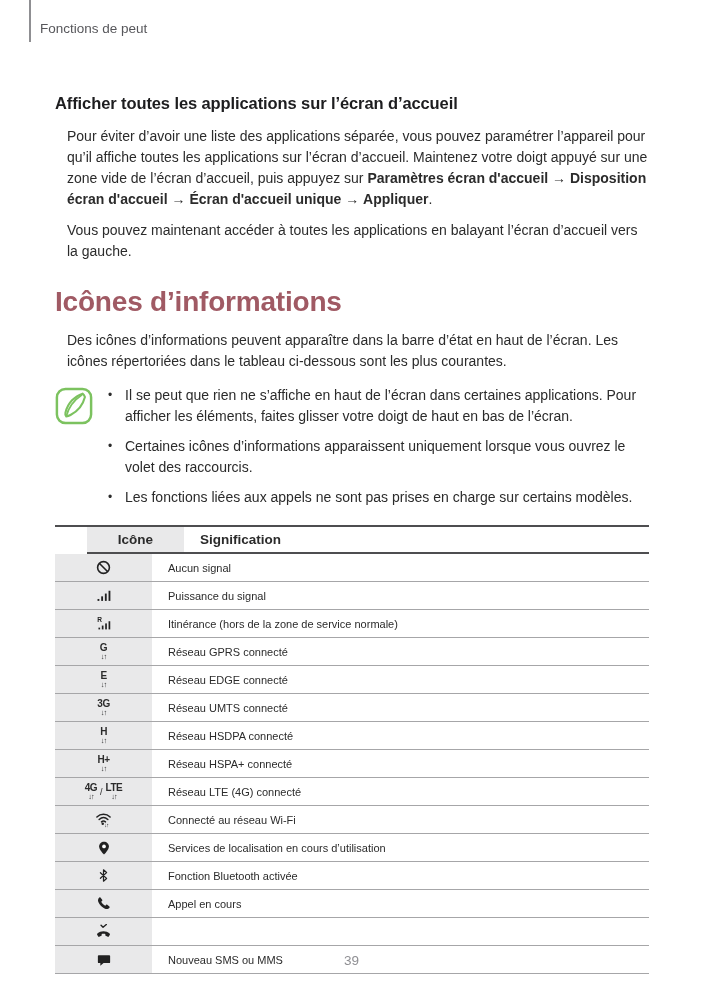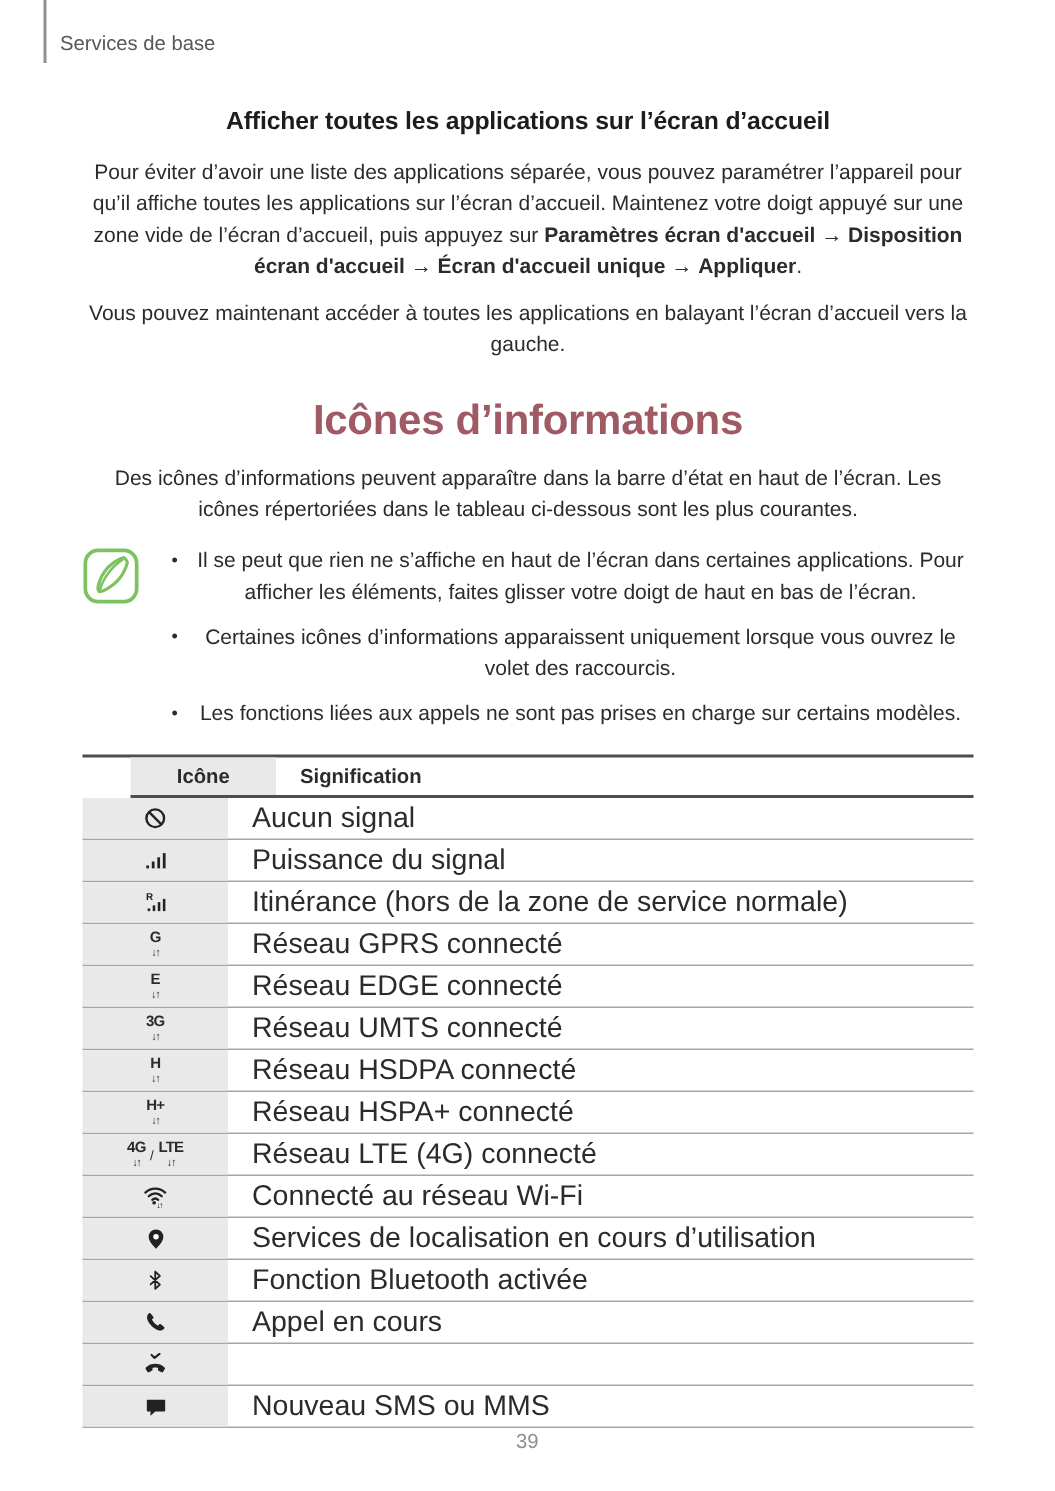--- a/index.html
+++ b/index.html
@@ -3,53 +3,53 @@
 <meta charset="utf-8">
 <style>
   html,body{margin:0;padding:0;background:#ffffff;}
   .page{
     position:relative;width:703px;height:994px;background:#fff;overflow:hidden;
     font-family:"Liberation Sans", sans-serif;color:#2b2b2b;
     -webkit-font-smoothing:antialiased;
   }
   .top-rule{position:absolute;left:29px;top:0;width:2px;height:42px;background:#8f8f92;}
   .breadcrumb{position:absolute;left:40px;top:21px;font-size:13.5px;color:#57575b;}
-  .content{position:absolute;left:55px;top:72px;width:594px;text-align:center;}
+  .content{position:absolute;left:55px;top:94px;width:594px;}
   .section-title{font-size:16.5px;font-weight:bold;color:#1d1d1f;margin:0 0 13px 0;letter-spacing:-0.1px;}
-  .body-p{font-size:14px;line-height:21px;margin:0 0 10px 0;}
+  .body-p{font-size:14px;line-height:21px;margin:0 0 10px 12px;}
   .body-p .b{font-weight:bold;}
   .chapter-title{font-size:28px;font-weight:bold;color:var(--accent,#a05a64);margin:24px 0 12px 0;letter-spacing:-0.2px;}
   .note{display:flex;gap:12px;margin-top:13px;}
   .note-icon{flex:0 0 38px;padding-top:2px;}
   .note-items{flex:1;margin:0;padding:0;list-style:none;}
   .note-item{display:flex;font-size:14px;line-height:21px;margin-bottom:9px;}
   .note-item:last-child{margin-bottom:0;}
   .note-bullet{flex:0 0 17px;padding-left:3px;font-size:12px;color:#2b2b2b;}
   .note-text{flex:1;}
   .icon-table{margin-top:17px;border-top:2px solid #4e4e50;}
   .t-header{display:flex;height:25px;border-bottom:2px solid #4e4e50;align-items:stretch;margin-left:32px;}
   .t-row{display:flex;height:27px;border-bottom:1px solid #a6a6a8;align-items:stretch;}
   .c-icon{flex:0 0 97px;background:#e9e9ea;display:flex;align-items:center;justify-content:center;}
-  .c-label{flex:1;display:flex;align-items:center;padding-left:16px;font-size:19px;}
+  .c-label{flex:1;display:flex;align-items:center;padding-left:16px;font-size:11px;}
   .t-header .c-icon,.t-header .c-label{font-weight:bold;font-size:13.5px;}
   .net-stack{display:flex;flex-direction:column;align-items:center;line-height:1;}
   .net-letter{font-size:10px;font-weight:bold;letter-spacing:-0.5px;}
   .net-arrows{font-size:7.5px;font-weight:bold;letter-spacing:-1px;margin-top:0px;}
   .net-group{display:flex;align-items:center;}
   .net-slash{font-size:9px;margin:0 3px;}
   .page-number{position:absolute;left:0;right:0;top:953px;text-align:center;font-size:13.5px;color:#8f8f93;}
   svg{display:block;}
 </style>
 </head>
 <body>
 
 <div class="page">
 
   <div class="top-rule"></div>
-  <div class="breadcrumb">Services de base</div>
+  <div class="breadcrumb">Fonctions de peut</div>
 
   <div class="content">
 
     <h2 class="section-title">Afficher toutes les applications sur l’écran d’accueil</h2>
 
     <p class="body-p"><span>Pour éviter d’avoir une liste des applications séparée, vous pouvez paramétrer l’appareil pour qu’il affiche toutes les applications sur l’écran d’accueil. Maintenez votre doigt appuyé sur une zone vide de l’écran d’accueil, puis appuyez sur </span><span class="b">Paramètres écran d'accueil</span><span> → </span><span class="b">Disposition écran d'accueil</span><span> → </span><span class="b">Écran d'accueil unique</span><span> → </span><span class="b">Appliquer</span><span>.</span></p>
 
     <p class="body-p">Vous pouvez maintenant accéder à toutes les applications en balayant l’écran d’accueil vers la gauche.</p>
 
     <h1 class="chapter-title">Icônes d’informations</h1>

